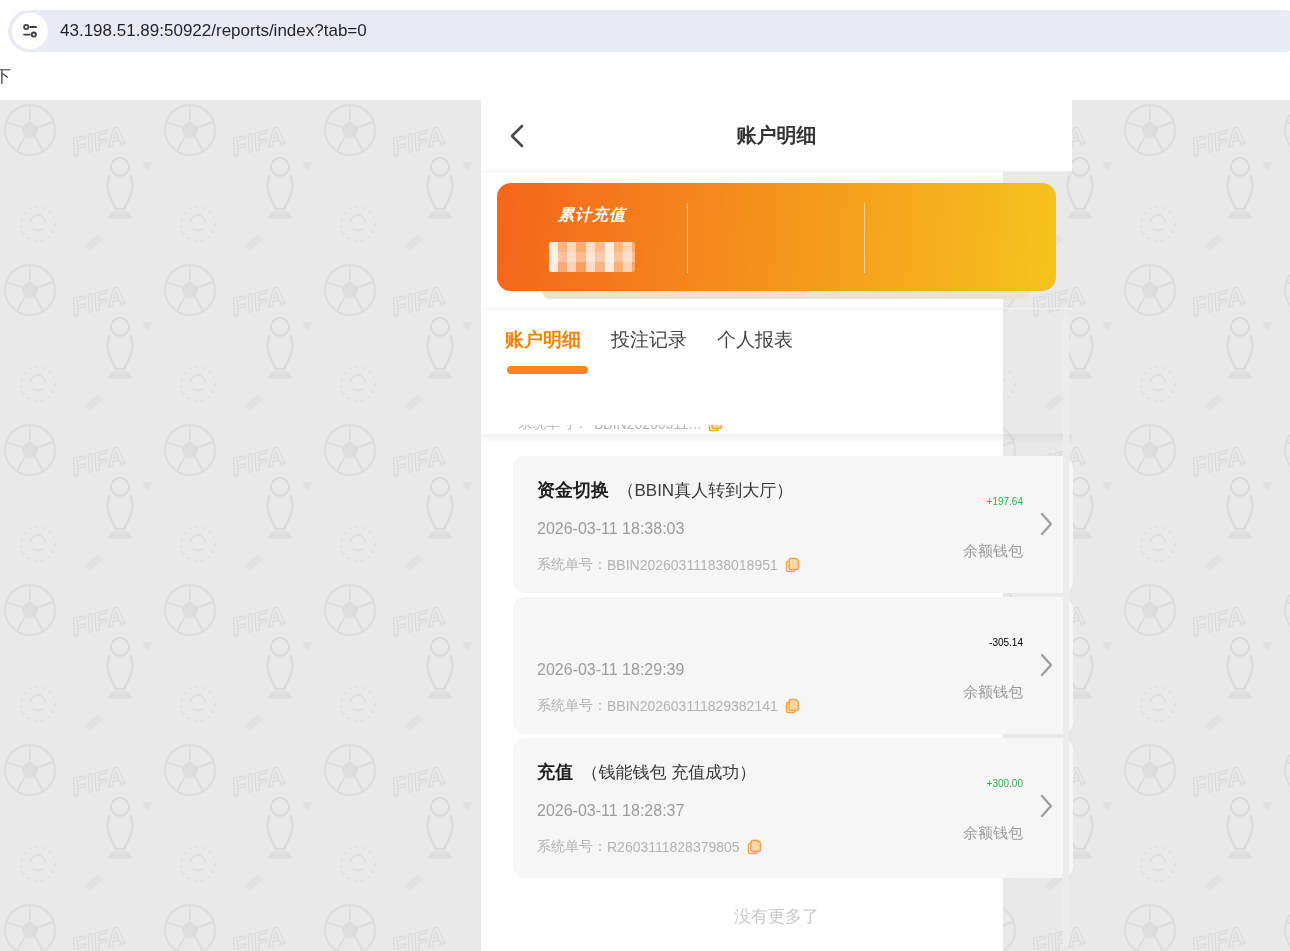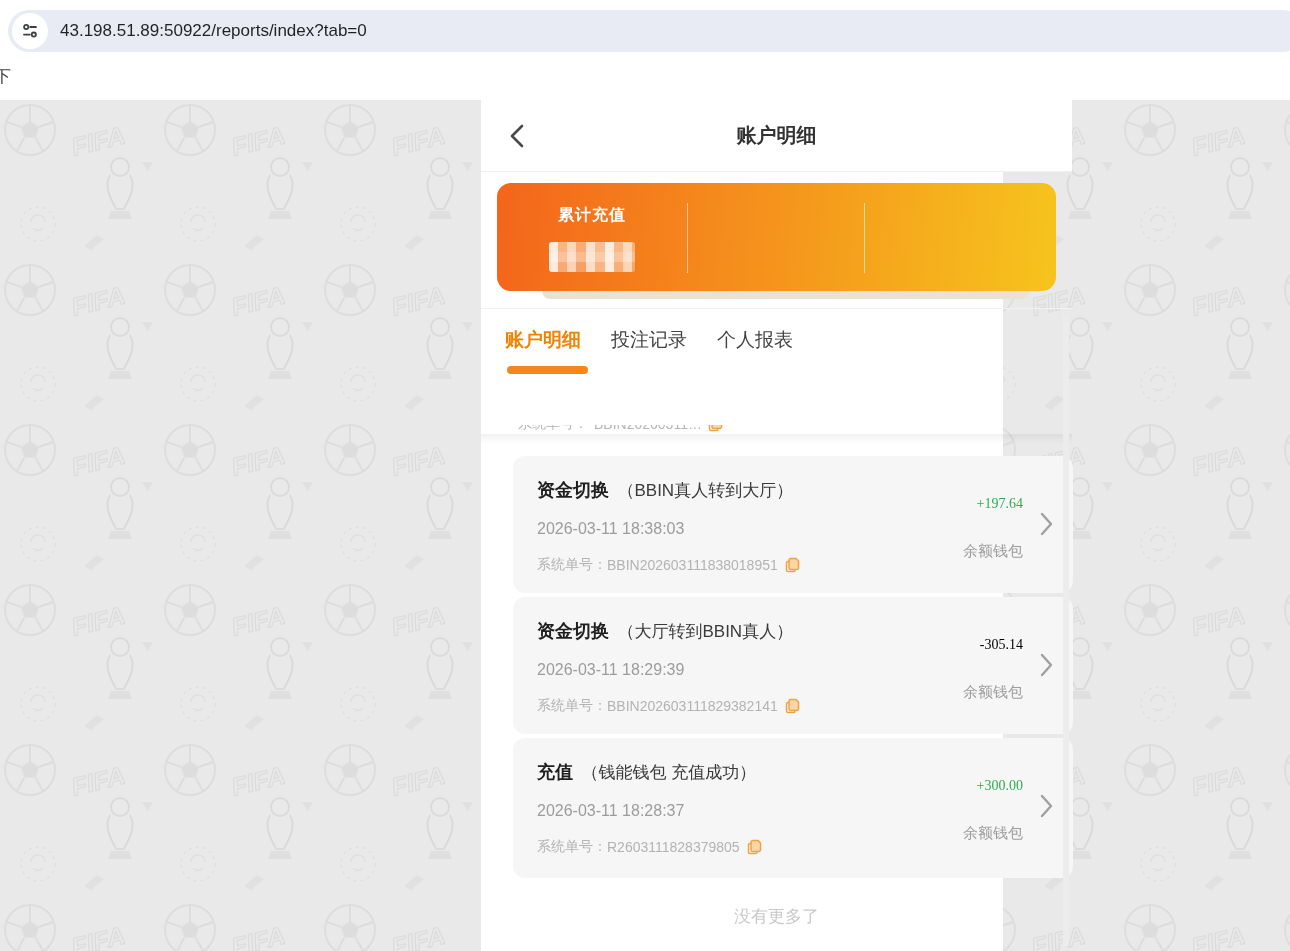--- a/index.html
+++ b/index.html
@@ -20,21 +20,21 @@
   .page-bg svg{display:block;}
   
   .panel{position:absolute;left:481px;top:100px;width:522px;height:851px;background:#ffffff;}
   .app-header{position:absolute;left:0;top:0;width:591px;height:71px;background:#fff;border-bottom:1px solid #efefef;}
   .back-btn{position:absolute;left:22px;top:22px;width:28px;height:28px;display:flex;align-items:center;justify-content:center;cursor:pointer;}
   .app-title{position:absolute;left:0;top:0;width:591px;height:71px;line-height:71px;text-align:center;font-size:20px;font-weight:600;color:#333;}
   
   .sum-card{position:absolute;left:16px;top:83px;width:559px;height:108px;border-radius:14px;
     background:linear-gradient(95deg,#f4651b 0%,#f5991c 55%,#f6c41d 100%);display:flex;}
   .sum-col{display:flex;flex-direction:column;align-items:center;justify-content:flex-start;padding-top:22px;}
-  .sum-col.c1{width:190px;}.sum-col.c2{width:177px;}.sum-col.c3{width:192px;}
+  .sum-col.c1{width:190px;font-style:italic;}.sum-col.c2{width:177px;}.sum-col.c3{width:192px;}
   .sum-label{font-size:16px;font-weight:700;color:#fff;letter-spacing:1px;}
   .sum-divider{position:absolute;top:20px;width:1px;height:70px;background:rgba(255,255,255,.55);}
   .sum-divider.d1{left:190px;}.sum-divider.d2{left:367px;}
   .mosaic{margin-top:16px;width:86px;height:30px;border-radius:3px;
     background:
       repeating-linear-gradient(0deg, rgba(255,255,255,0) 0 10px, rgba(255,255,255,.28) 10px 20px, rgba(255,255,255,.12) 20px 30px),
       repeating-linear-gradient(90deg, rgba(255,255,255,.85) 0 9px, rgba(255,255,255,.40) 9px 18px, rgba(255,255,255,.68) 18px 27px, rgba(255,255,255,.32) 27px 37px, rgba(255,255,255,.75) 37px 46px, rgba(255,255,255,.45) 46px 56px);}
   .sum-substrip{position:absolute;left:61px;top:191px;width:488px;height:8px;background:#eae3d3;border-radius:0 0 8px 8px;}
   
   .tabs-sep{position:absolute;left:0;top:208px;width:591px;height:1px;background:#f2f2f2;}
@@ -54,21 +54,21 @@
   .sticky-shadow{position:absolute;left:0;top:334px;width:591px;height:10px;background:linear-gradient(rgba(0,0,0,.05),rgba(0,0,0,0));}
   
   .tx-card{position:absolute;left:32px;width:560px;height:137px;background:#f6f6f7;border-radius:12px;cursor:pointer;}
   .tx-card.t1{top:356px;}.tx-card.t2{top:497px;}.tx-card.t3{top:638px;height:140px;}
   .tx-title{position:absolute;left:24px;top:22px;white-space:nowrap;}
   .tx-type{font-size:18px;font-weight:700;color:#1f1f1f;}
   .tx-sub{font-size:17px;color:#3a3a3a;margin-left:4px;}
   .tx-date{position:absolute;left:24px;top:64px;font-size:16px;color:#9c9c9c;}
   .tx-order{position:absolute;left:24px;top:100px;font-size:14px;color:#b3b3b3;display:flex;align-items:center;}
   .tx-order svg{margin-left:7px;}
-  .tx-amount{position:absolute;right:50px;top:40px;font-size:14px;font-weight:500;font-family:Liberation Serif, serif;}
+  .tx-amount{position:absolute;right:50px;top:40px;font-size:10px;font-weight:500;}
   .tx-amount.pos{color:#2fae4d;}
   .tx-amount.neg{color:#000000;}
   .tx-wallet{position:absolute;right:50px;top:86px;font-size:15px;color:#9c9c9c;}
   .tx-chevron{position:absolute;right:20px;top:56px;}
   
   .no-more{position:absolute;left:0;top:805px;width:591px;text-align:center;font-size:17px;color:#c9c9c9;}
   .scrollbar{position:absolute;left:582px;top:215px;width:6px;height:632px;background:#ececec;border-radius:3px;}
 </style>
 </head>
 <body>
@@ -177,24 +177,20 @@
       </svg>
     </div>
     <div class="tx-amount pos">+197.64</div>
     <div class="tx-wallet">余额钱包</div>
     <svg class="tx-chevron" width="13" height="24" viewBox="0 0 13 24">
       <polyline points="2,2 11,12 2,22" fill="none" stroke="#a0a0a0" stroke-width="2.4" stroke-linecap="round" stroke-linejoin="round"></polyline>
     </svg>
   </div>
 
   <div class="tx-card t2">
-    <div class="tx-title">
-      <span class="tx-type">资金切换</span>
-      <span class="tx-sub">（大厅转到BBIN真人）</span>
-    </div>
     <div class="tx-date">2026-03-11 18:29:39</div>
     <div class="tx-order">
       <span>系统单号：</span>
         <span>BBIN202603111829382141</span>
       <svg width="15" height="16" viewBox="0 0 15 16">
         <rect x="1.5" y="4.5" width="8.5" height="10" rx="1.5" fill="none" stroke="#f2a244" stroke-width="1.5"></rect>
         <path d="M5.5,1.5 h5.5 l2.5,2.5 v7 a1.5,1.5 0 0 1 -1.5,1.5 h-6.5 a1.5,1.5 0 0 1 -1.5,-1.5 v-8 a1.5,1.5 0 0 1 1.5,-1.5 z" fill="#fbd7a6" stroke="#f2a244" stroke-width="1.5"></path>
       </svg>
     </div>
     <div class="tx-amount neg">-305.14</div>

